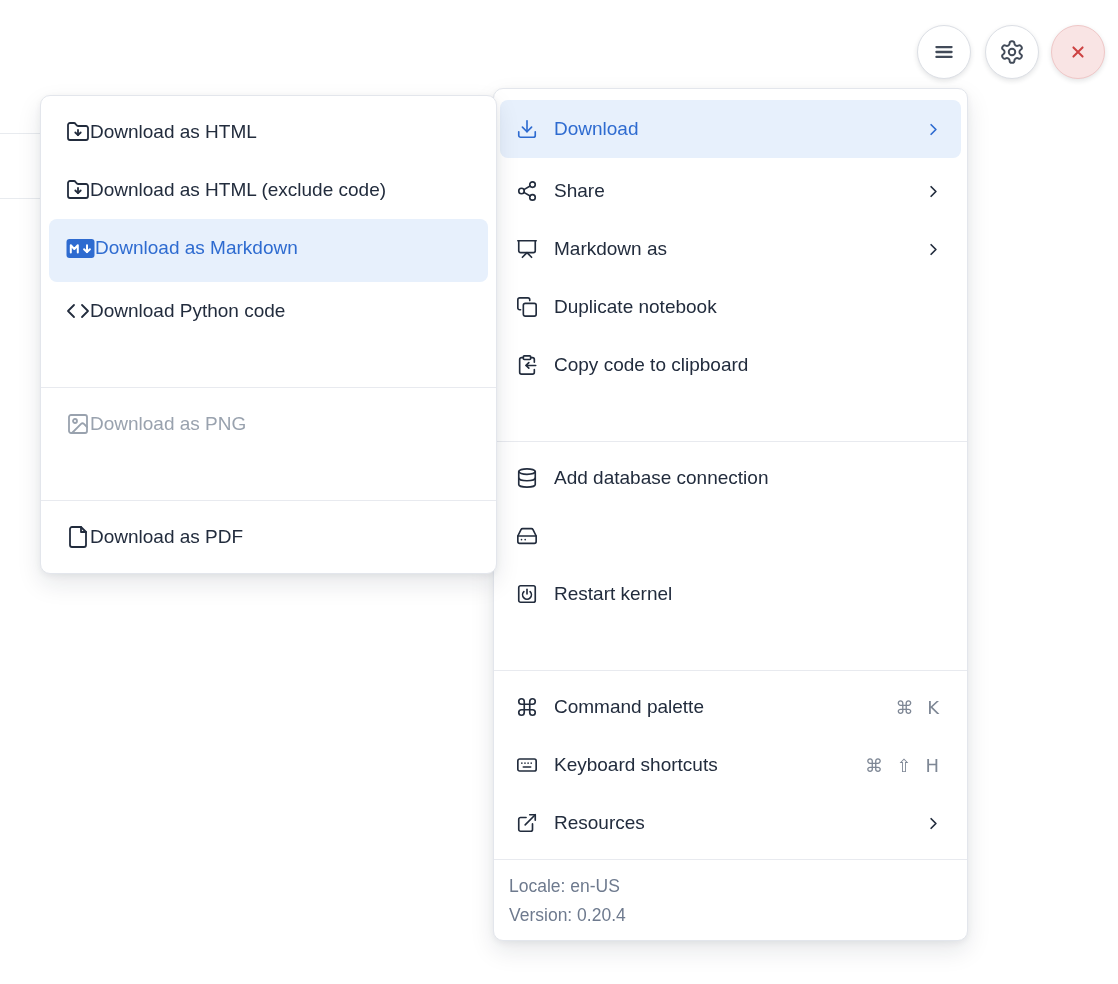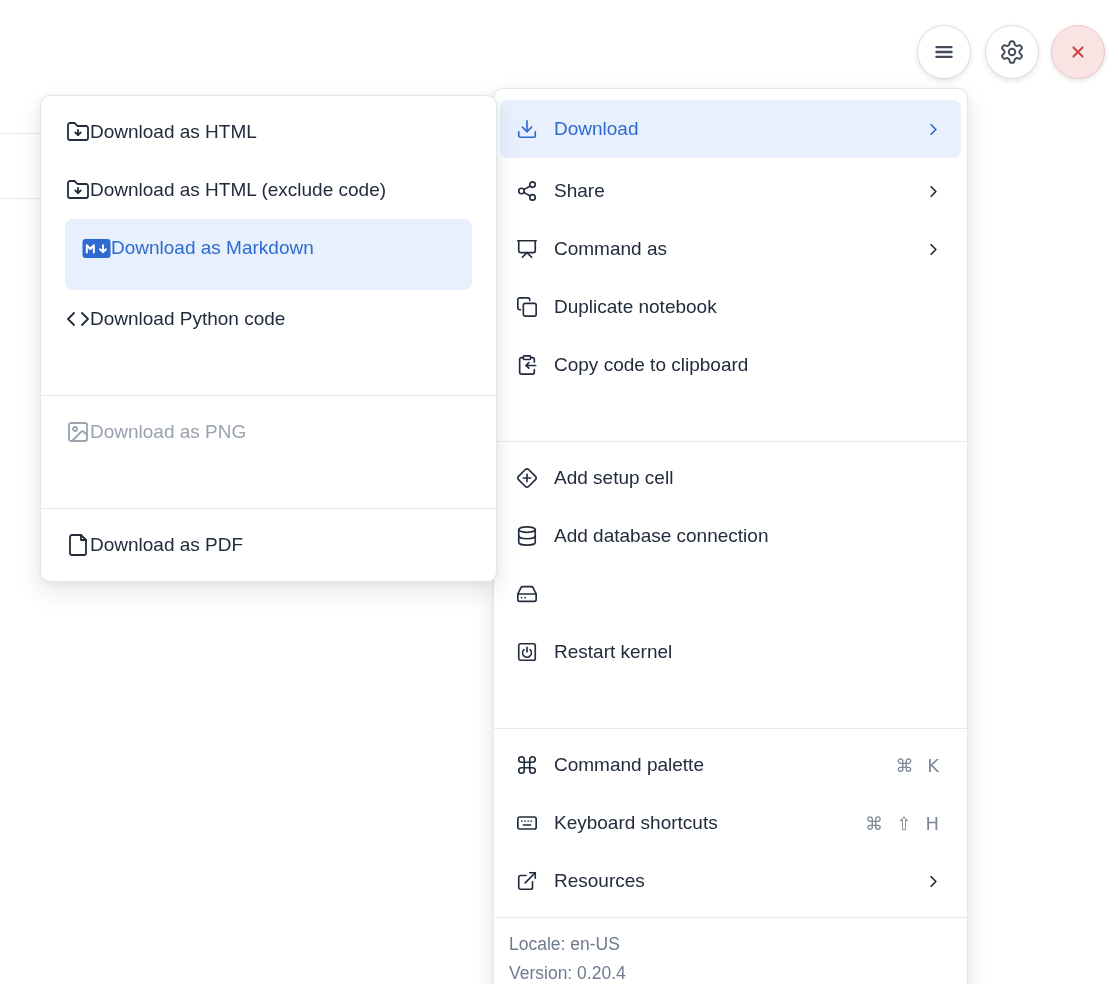--- a/index.html
+++ b/index.html
@@ -51,21 +51,21 @@
     color:#7e8795;font-size:18px;letter-spacing:4px;
     font-family:"DejaVu Sans",sans-serif;
   }
   .row .chev{display:flex;color:#222c3d;}
   .row .chev svg{width:19px;height:19px;display:block;}
 
   .row.hl{
     background:#e7f0fc;border-radius:8px;margin:4px 6px;
     padding:0 18px 0 16px;color:#2e6bd0;
   }
-  #download-menu .row.hl{margin:0 24px;padding:0 12px 13px 17px;}
+  #download-menu .row.hl{margin:0 8px;padding:0 12px 5px 17px;}
   .row.hl .chev{color:#2e6bd0;}
   .row.disabled{color:#99a2ae;cursor:default;}
 
   .menu-footer{
     border-top:1px solid #e8eaef;
     padding:12px 20px 10px 15px;color:#6e7a8e;font-size:17.5px;
   }
   .menu-footer div{line-height:29px;}
 </style>
 </head>
@@ -135,21 +135,21 @@
           </span>
         </div>
         <div class="row">
           <span class="icon i-presentation-icon">
             <svg viewBox="0 0 24 24" fill="none" stroke="currentColor" stroke-width="1.8" stroke-linecap="round" stroke-linejoin="round">
               <path d="M2 3h20"></path>
               <path d="M21 3v11a2 2 0 0 1-2 2H5a2 2 0 0 1-2-2V3"></path>
               <path d="m7 21 5-5 5 5"></path>
             </svg>
           </span>
-          <span class="label">Command as</span>
+          <span class="label">Markdown as</span>
           <span class="chev">
             <svg viewBox="0 0 24 24" fill="none" stroke="currentColor" stroke-width="2.2" stroke-linecap="round" stroke-linejoin="round">
               <path d="m9 18 6-6-6-6"></path>
             </svg>
           </span>
         </div>
         <div class="row">
           <span class="icon i-duplicate-icon">
             <svg viewBox="0 0 24 24" fill="none" stroke="currentColor" stroke-width="1.8" stroke-linecap="round" stroke-linejoin="round">
               <rect x="8" y="8" width="14" height="14" rx="2"></rect>
@@ -165,30 +165,20 @@
               <path d="M8 4H6a2 2 0 0 0-2 2v14a2 2 0 0 0 2 2h12a2 2 0 0 0 2-2v-3"></path>
               <path d="M16 4h2a2 2 0 0 1 2 2v3"></path>
               <path d="M21.5 12.5H11"></path>
               <path d="m14 9.5-3 3 3 3"></path>
             </svg>
           </span>
           <span class="label">Copy code to clipboard</span>
         </div>
       </div>
       <div class="section">
-        <div class="row">
-          <span class="icon i-diamond-plus-icon">
-            <svg viewBox="0 0 24 24" fill="none" stroke="currentColor" stroke-width="1.8" stroke-linecap="round" stroke-linejoin="round">
-              <path d="M2.7 10.3a2.41 2.41 0 0 0 0 3.41l7.59 7.59a2.41 2.41 0 0 0 3.41 0l7.59-7.59a2.41 2.41 0 0 0 0-3.41L13.7 2.71a2.41 2.41 0 0 0-3.41 0Z"></path>
-              <path d="M12 8v8"></path>
-              <path d="M8 12h8"></path>
-            </svg>
-          </span>
-          <span class="label">Add setup cell</span>
-        </div>
         <div class="row">
           <span class="icon i-database-icon">
             <svg viewBox="0 0 24 24" fill="none" stroke="currentColor" stroke-width="1.8" stroke-linecap="round" stroke-linejoin="round">
               <ellipse cx="12" cy="5" rx="9" ry="3"></ellipse>
               <path d="M3 5v14a9 3 0 0 0 18 0V5"></path>
               <path d="M3 12a9 3 0 0 0 18 0"></path>
             </svg>
           </span>
           <span class="label">Add database connection</span>
         </div>

